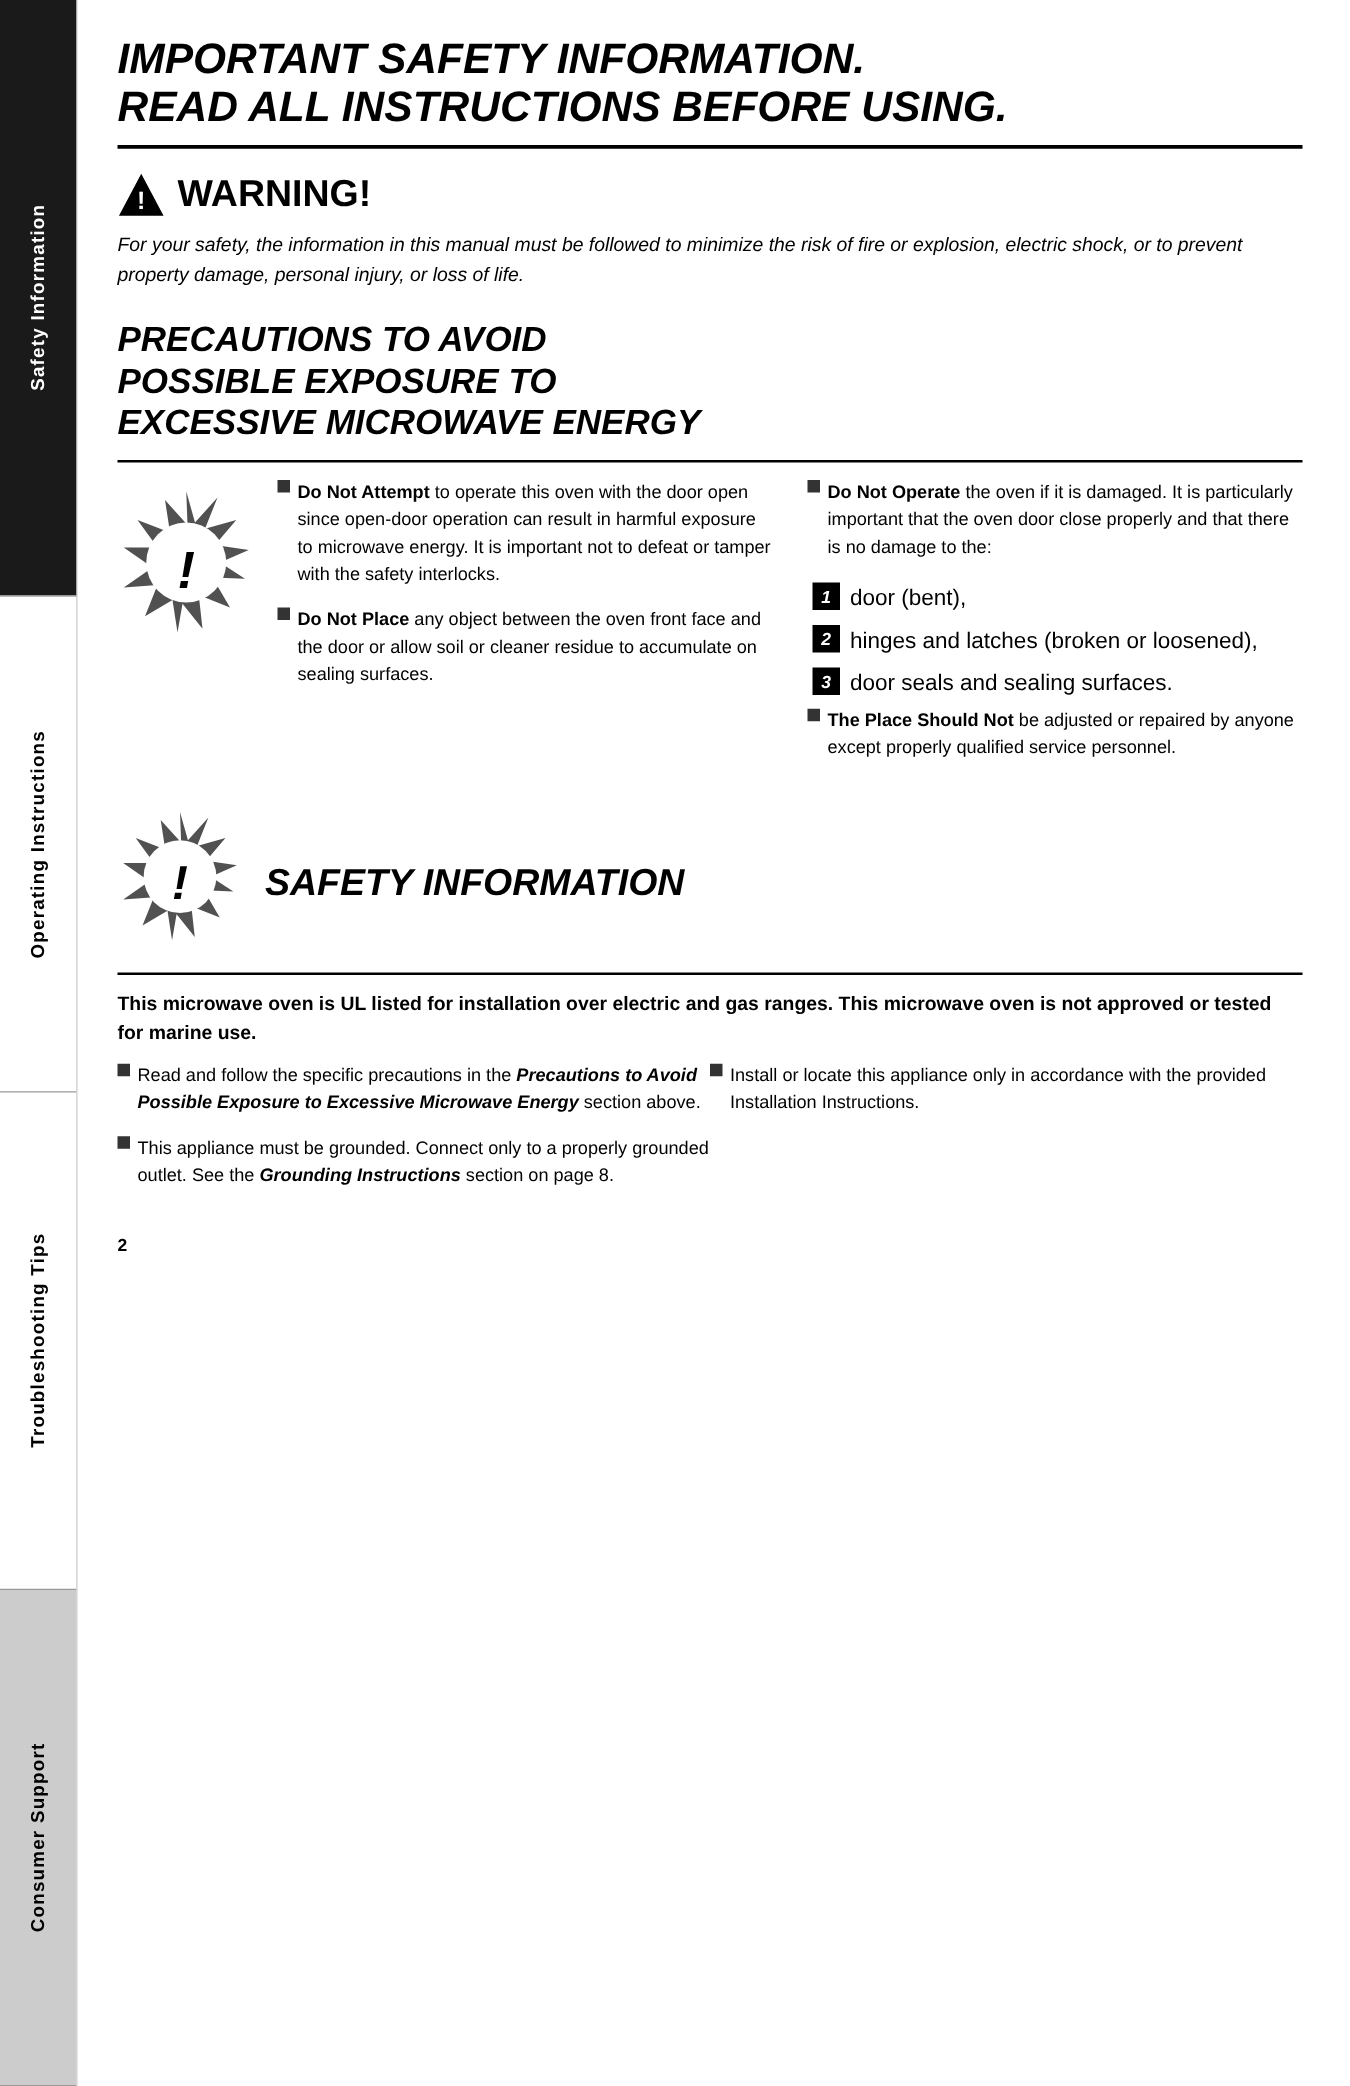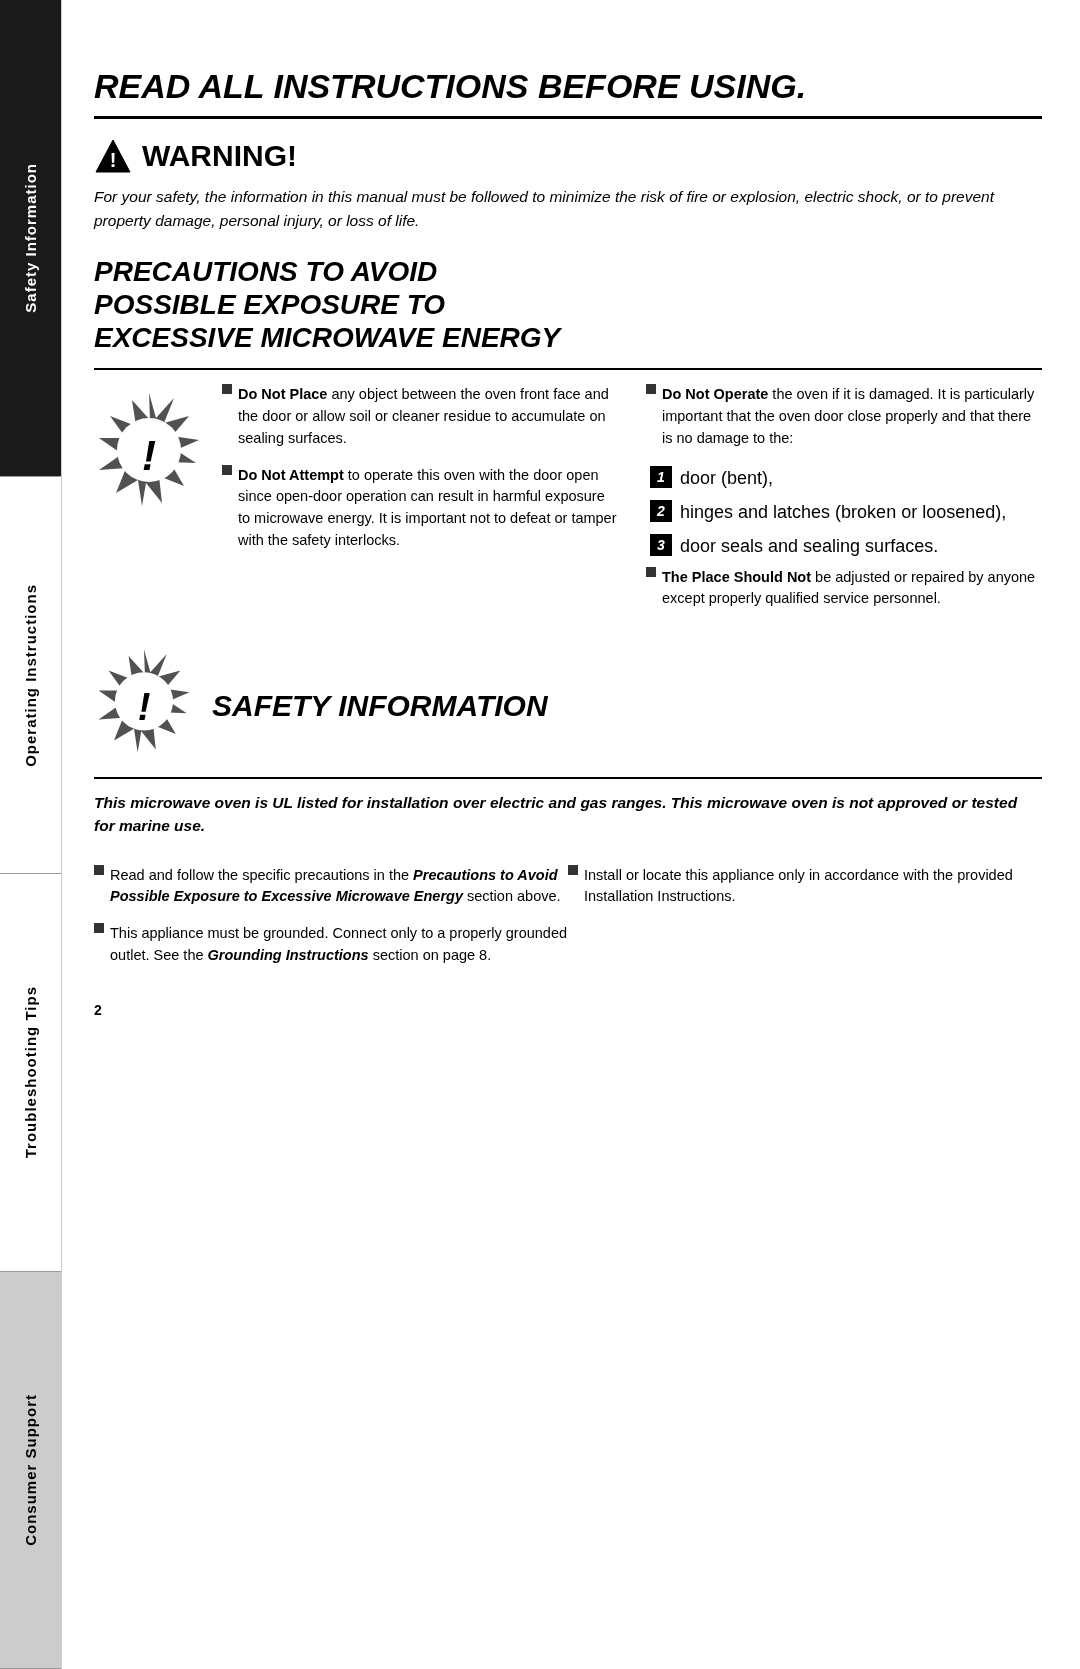--- a/index.html
+++ b/index.html
@@ -216,24 +216,23 @@
     }
 
     .safety-divider {
       border: none;
       border-top: 2px solid #000;
       margin: 10px 0 12px 0;
     }
 
     .safety-intro {
       font-size: 15.5px;
-      font-style: italic;
       font-weight: bold;
       line-height: 1.5;
-      margin-bottom: 27px;
+      margin-bottom: 12px;
     }
 
     .safety-columns {
       display: flex;
     }
 
     .safety-col {
       flex: 1;
     }
 
@@ -267,21 +266,21 @@
   </div>
   <div class="sidebar-section gray-bg">
     <span class="sidebar-label" style="color:#000;">Consumer Support</span>
   </div>
 </div>
 
 <div class="main-content">
 
   <div class="page-header">
     <h1>
-      <br>
+      <span>IMPORTANT SAFETY INFORMATION.</span><br>
       <span>READ ALL INSTRUCTIONS BEFORE USING.</span>
     </h1>
   </div>
 
   <div class="warning-section">
     <div class="warning-title">
 
       <svg width="38" height="38" viewBox="0 0 38 38">
         <polygon points="19,3 36,35 2,35" fill="#000" stroke="#000" stroke-width="1"></polygon>
         <text x="19" y="30" text-anchor="middle" font-size="20" font-weight="bold" fill="#fff">!</text>
@@ -315,27 +314,27 @@
           </g>
         </svg>
       </div>
 
       <div class="precautions-columns">
 
         <div class="precautions-col">
           <div class="bullet-row">
             <span class="bullet-square"></span>
             <div class="bullet-content">
-              <strong>Do Not Place</strong> any object between the oven front face and the door or allow soil or cleaner residue to accumulate on sealing surfaces.
+              <strong>Do Not Attempt</strong> to operate this oven with the door open since open-door operation can result in harmful exposure to microwave energy. It is important not to defeat or tamper with the safety interlocks.
             </div>
           </div>
           <div class="bullet-row">
             <span class="bullet-square"></span>
             <div class="bullet-content">
-              <strong>Do Not Attempt</strong> to operate this oven with the door open since open-door operation can result in harmful exposure to microwave energy. It is important not to defeat or tamper with the safety interlocks.
+              <strong>Do Not Place</strong> any object between the oven front face and the door or allow soil or cleaner residue to accumulate on sealing surfaces.
             </div>
           </div>
         </div>
 
         <div class="precautions-col">
           <div class="bullet-row">
             <span class="bullet-square"></span>
             <div class="bullet-content">
               <strong>Do Not Operate</strong> the oven if it is damaged. It is particularly important that the oven door close properly and that there is no damage to the:
             </div>

